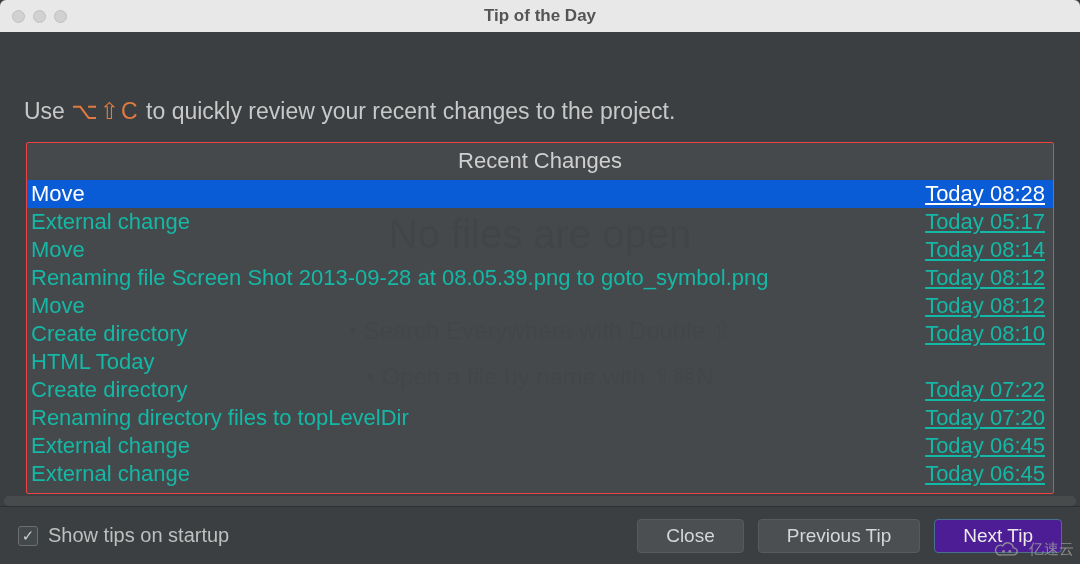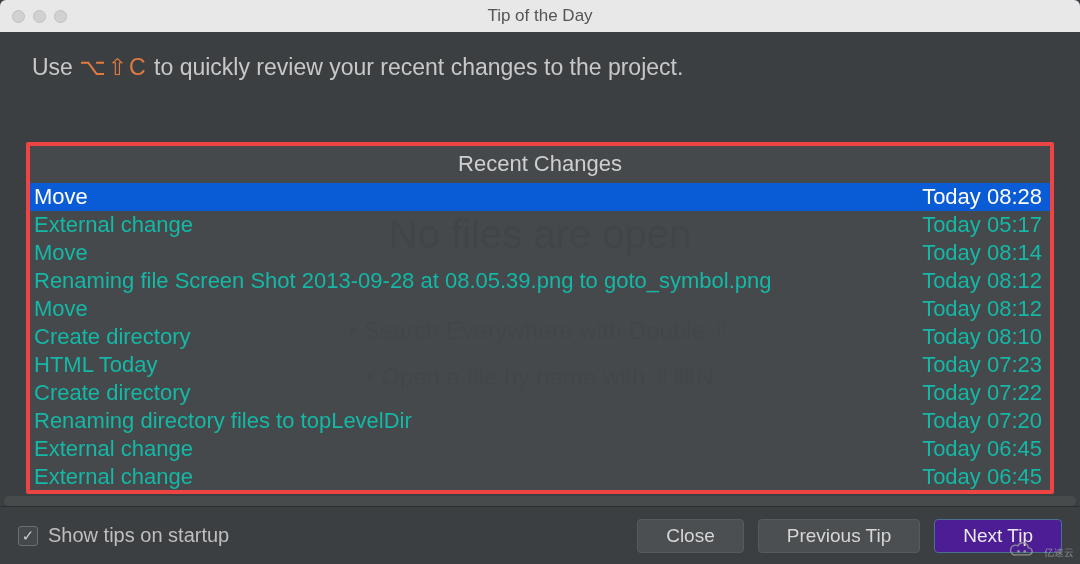--- a/index.html
+++ b/index.html
@@ -2,49 +2,49 @@
 <html><head>
   <meta charset="utf-8">
   <style>
     * { box-sizing: border-box; margin: 0; padding: 0; }
     html, body { width: 1080px; height: 564px; overflow: hidden; font-family: -apple-system, "Helvetica Neue", Arial, sans-serif; }
     body { background: #3c3f41; color: #bbbbbb; }
 
     .titlebar { height: 32px; background: #e8e8e8; display: flex; align-items: center; position: relative; border-top-left-radius: 6px; border-top-right-radius: 6px; }
     .traffic-lights { display: flex; gap: 8px; margin-left: 12px; }
     .tl { width: 13px; height: 13px; border-radius: 50%; background: #d1d1d1; border: 1px solid #c0c0c0; }
-    .titlebar-title { position: absolute; left: 0; right: 0; text-align: center; color: #555; font-size: 17px; font-weight: 400; pointer-events: none; }
+    .titlebar-title { position: absolute; left: 0; right: 0; text-align: center; color: #555; font-size: 17px; font-weight: 700; pointer-events: none; }
 
     .content { position: absolute; top: 32px; left: 0; right: 0; bottom: 58px; background: #3c3f41; }
-    .tip-line { padding: 22px 24px 16px 32px; font-size: 23px; color: #c8c8c8; }
+    .tip-line { padding: 22px 24px 16px 24px; font-size: 23px; color: #c8c8c8; margin-top: 44px; }
     .shortcut { color: #e07a3f; font-weight: 500; letter-spacing: 2px; }
 
     .bg-hints { position: absolute; top: 140px; left: 0; right: 0; bottom: 0; text-align: center; pointer-events: none; }
     .bg-title { color: #2a2c2d; font-size: 40px; font-weight: 500; margin-top: 40px; opacity: 0.9; }
     .bg-list { margin-top: 60px; }
     .bg-item { color: #2f3132; font-size: 24px; margin: 18px 0; opacity: 0.85; }
     .bg-item::before { content: '• '; }
 
-    .popup { position: absolute; top: 110px; left: 26px; right: 26px; height: 352px; background: rgba(73,76,78,0.78); border: 4px solid #ef4444; border-radius: 2px; display: flex; flex-direction: column; overflow: hidden; }
+    .popup { position: absolute; top: 110px; left: 26px; right: 26px; height: 352px; background: rgba(73,76,78,0.78); border: 1px solid #ef4444; border-radius: 2px; display: flex; flex-direction: column; overflow: hidden; }
     .popup-title { text-align: center; font-size: 22px; color: #cfcfcf; padding: 5px 0 6px 0; }
     .list { flex: 1; overflow: hidden; }
     .row { display: flex; justify-content: space-between; align-items: center; padding: 1px 8px 1px 4px; font-size: 22px; line-height: 26px; color: #14b8a6; }
     .row.selected { background: #0a5bd6; color: #ffffff; }
-    .row .time { white-space: nowrap; padding-left: 12px; }
+    .row .time { white-space: nowrap; padding-left: 12px; text-decoration: underline; }
     .row .label { white-space: nowrap; overflow: hidden; text-overflow: clip; }
     .hscroll { position: absolute; left: 4px; right: 4px; bottom: 0; height: 10px; background: rgba(120,120,120,0.22); border-radius: 5px; }
 
     .footer { position: absolute; left: 0; right: 0; bottom: 0; height: 58px; background: #3c3f41; border-top: 1px solid #2d2f30; display: flex; align-items: center; padding: 0 18px; }
     .checkbox { display: flex; align-items: center; gap: 10px; font-size: 20px; color: #bfbfbf; cursor: pointer; }
     .checkbox-box { width: 20px; height: 20px; border: 1px solid #6e6e6e; border-radius: 3px; background: #43494a; display: flex; align-items: center; justify-content: center; color: #cfcfcf; font-size: 15px; }
     .spacer { flex: 1; }
     .btn { height: 34px; padding: 0 28px; margin-left: 14px; border-radius: 4px; border: 1px solid #5a5a5a; background: #4b4f51; color: #d6d6d6; font-size: 19px; cursor: pointer; display: flex; align-items: center; }
     .btn.primary { background: #4c1d95; border-color: #4a708f; color: #eaeaea; }
 
-    .watermark { position: absolute; right: 6px; bottom: 4px; display: flex; align-items: flex-end; gap: 8px; color: #9a9a9a; font-size: 10px; opacity: 0.85; pointer-events: none; }
+    .watermark { position: absolute; right: 6px; bottom: 4px; display: flex; align-items: flex-start; gap: 8px; color: #9a9a9a; font-size: 15px; opacity: 0.85; pointer-events: none; }
     .watermark svg { width: 28px; height: 20px; }
   </style>
 </head>
 <body>
 
 <div class="titlebar">
   <div class="traffic-lights">
     <div class="tl"></div>
     <div class="tl"></div>
     <div class="tl"></div>
@@ -87,21 +87,20 @@
         <div class="row">
           <span class="label">Move</span>
           <span class="time">Today 08:12</span>
         </div>
         <div class="row">
           <span class="label">Create directory</span>
           <span class="time">Today 08:10</span>
         </div>
         <div class="row">
           <span class="label">HTML Today</span>
-          <span class="time">Today 07:23</span>
         </div>
         <div class="row">
           <span class="label">Create directory</span>
           <span class="time">Today 07:22</span>
         </div>
         <div class="row">
           <span class="label">Renaming directory files to topLevelDir</span>
           <span class="time">Today 07:20</span>
         </div>
         <div class="row">

